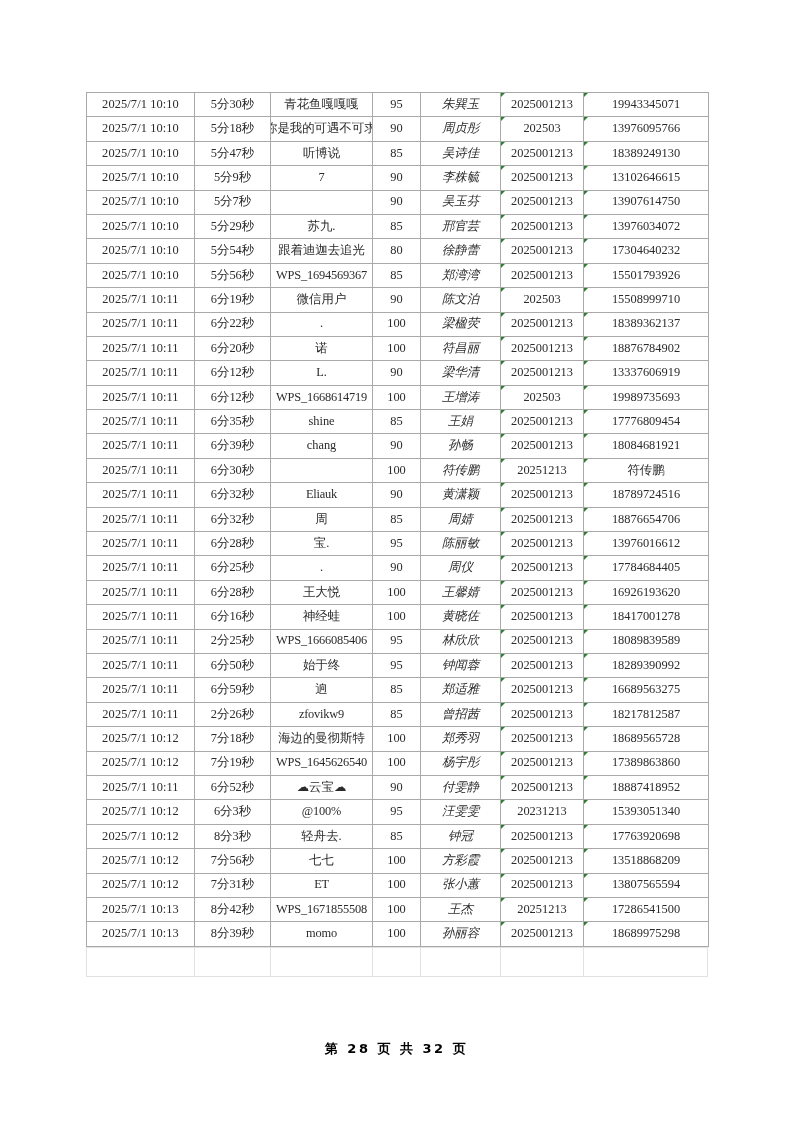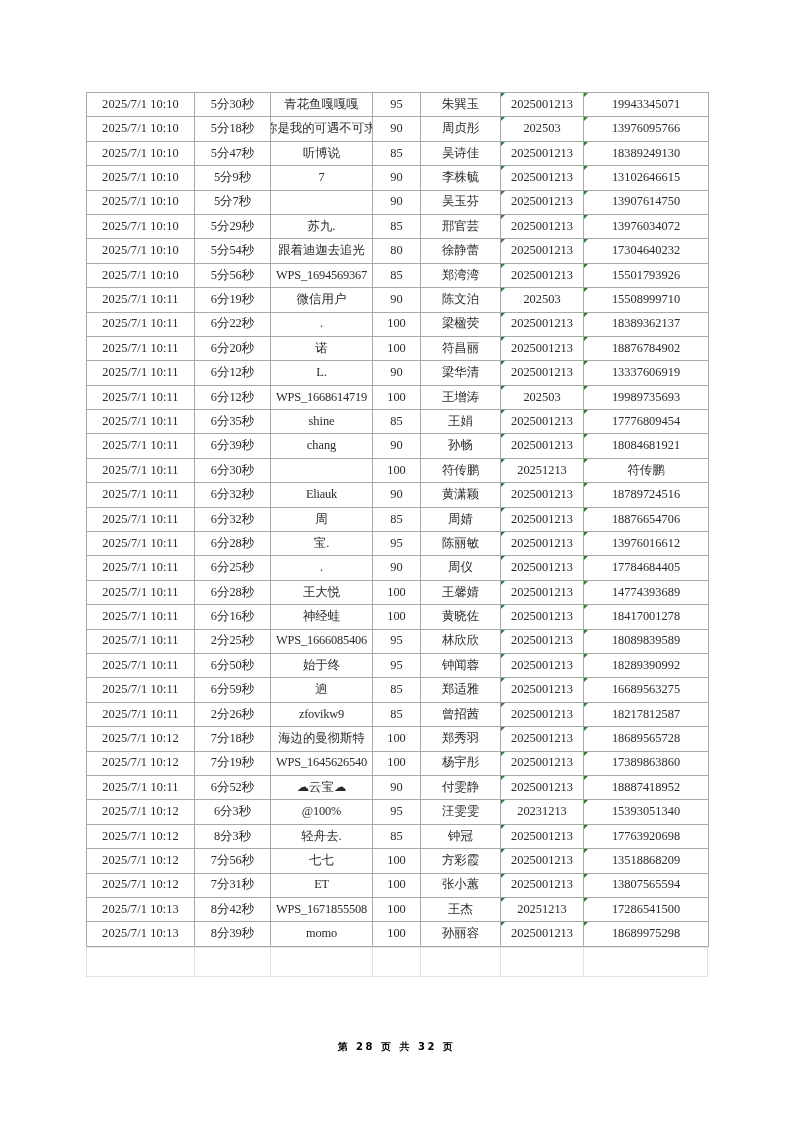--- a/index.html
+++ b/index.html
@@ -60,21 +60,21 @@
   col.c2 { width: 102px; }
   col.c3 { width: 48px; }
   col.c4 { width: 80px; }
   col.c5 { width: 83px; }
   col.c6 { width: 125px; }
 
   td.col-date     { font-size: 12.2px; letter-spacing: 0.1px; }
   td.col-duration { font-size: 12.4px; margin-top: 30px; }
   td.col-nick     { font-size: 12.2px; }
   td.col-score    { font-size: 12.4px; }
-  td.col-name     { font-size: 12.4px; }
+  td.col-name     { font-size: 12.4px; font-style: italic; }
   td.col-id       { font-size: 11.4px; }
   td.col-phone    { font-size: 12.6px; }
 
   
   td.nick-mono {
     font-family: "Liberation Mono", "DejaVu Sans Mono", monospace;
     font-size: 10.4px;
     letter-spacing: -0.2px;
   }
   td.nick-serif-small {
@@ -127,21 +127,21 @@
   }
 
   
   .footer {
     position: absolute;
     left: 0;
     top: 1040px;
     width: 793px;
     text-align: center;
     font-family: "DejaVu Sans", "Liberation Sans", sans-serif;
-    font-size: 10px;
+    font-size: 13px;
     font-weight: bold;
     letter-spacing: 2.5px;
     color: #000000;
   }
 </style>
 </head>
 <body>
 
 <div class="page">
 
@@ -337,21 +337,21 @@
             <td class="col-id marker">2025001213</td>
             <td class="col-phone marker">17784684405</td>
           </tr>
           <tr>
             <td class="col-date">2025/7/1  10:11</td>
             <td class="col-duration">6分28秒</td>
             <td class="col-nick">王大悦</td>
             <td class="col-score">100</td>
             <td class="col-name">王馨婧</td>
             <td class="col-id marker">2025001213</td>
-            <td class="col-phone marker">14774393689</td>
+            <td class="col-phone marker">16926193620</td>
           </tr>
           <tr>
             <td class="col-date">2025/7/1  10:11</td>
             <td class="col-duration">6分16秒</td>
             <td class="col-nick">神经蛙</td>
             <td class="col-score">100</td>
             <td class="col-name">黄晓佐</td>
             <td class="col-id marker">2025001213</td>
             <td class="col-phone marker">18417001278</td>
           </tr>

